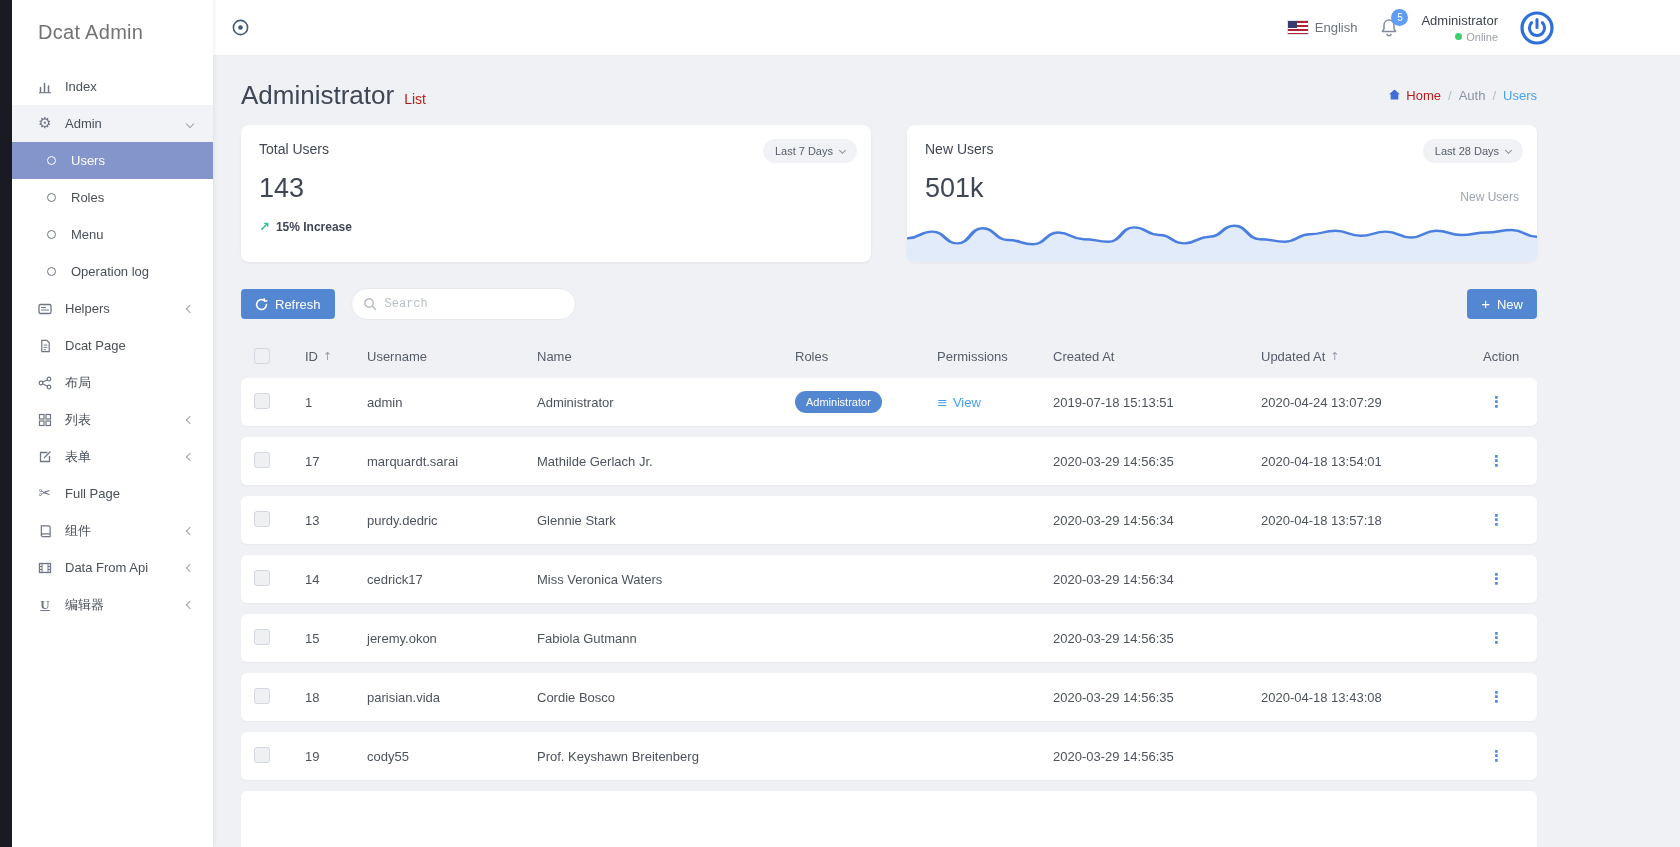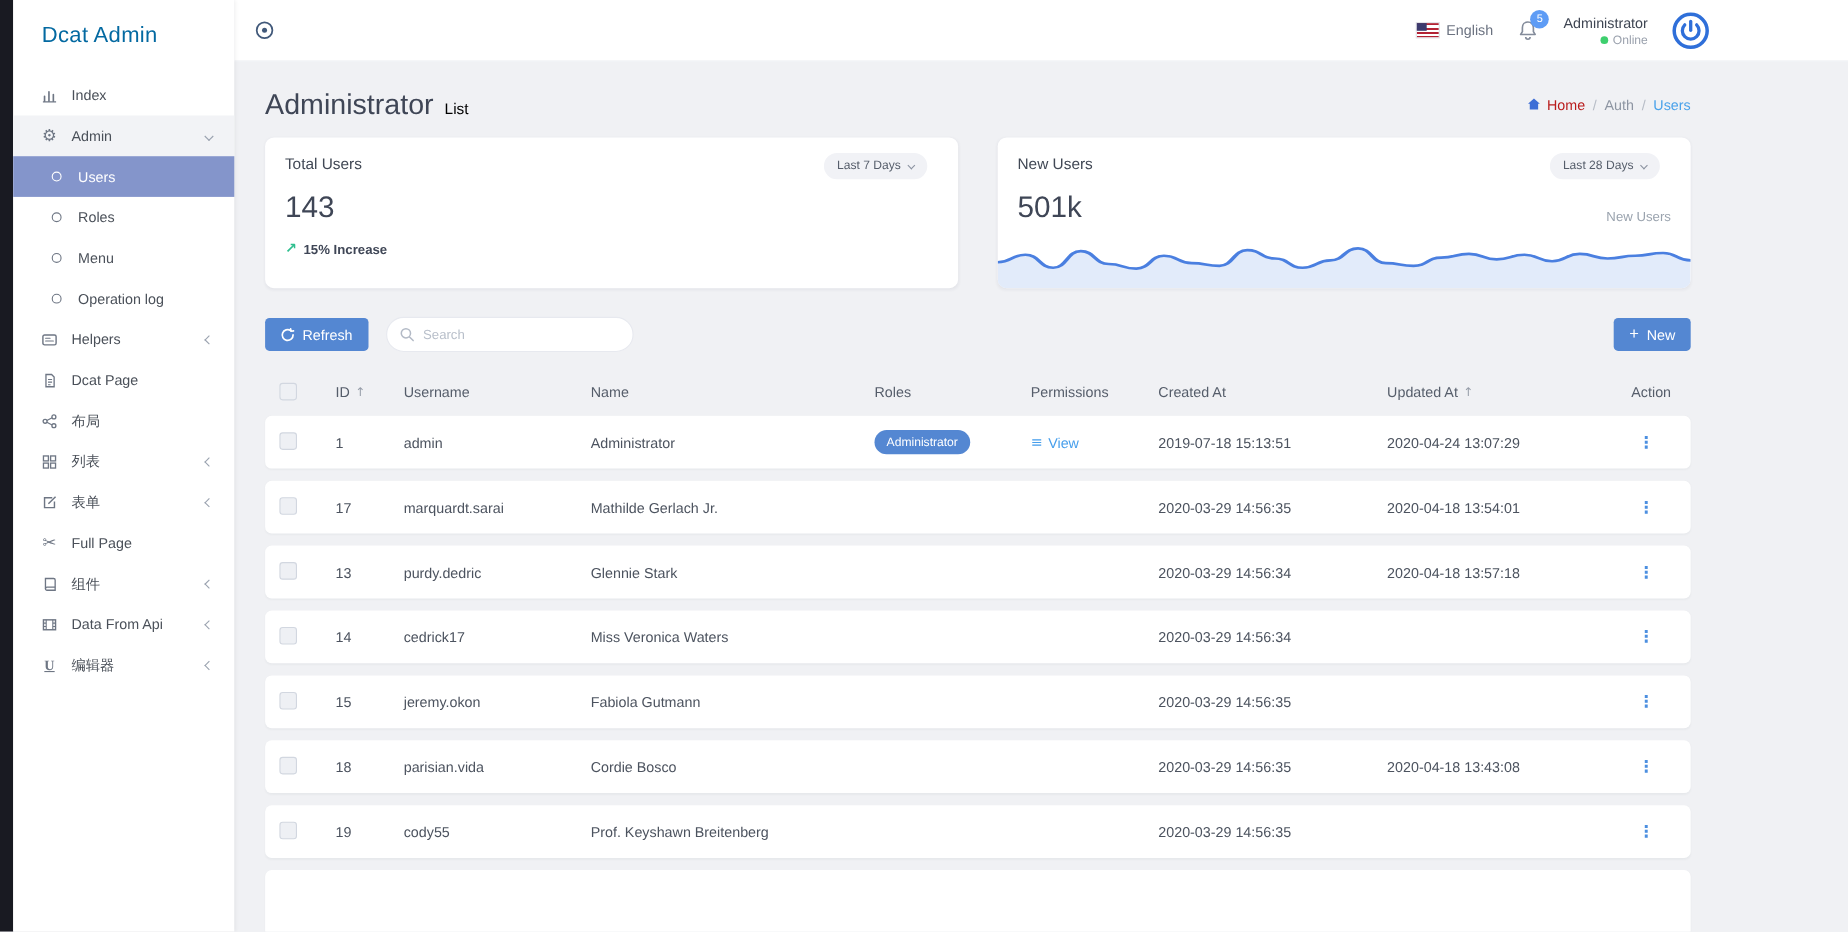--- a/index.html
+++ b/index.html
@@ -1,21 +1,21 @@
 <!DOCTYPE html>
 <html><head>
 <meta charset="utf-8">
 <style>
   *{box-sizing:border-box;margin:0;padding:0}
   html,body{width:1680px;height:847px;overflow:hidden}
   body{font-family:"Liberation Sans","DejaVu Sans",sans-serif;background:#f0f1f4;color:#444b57;font-size:13px}
   .app{display:flex;height:847px}
   .edge{width:12px;background:#191a22;flex:none}
   .sidebar{width:201px;background:#fff;flex:none;box-shadow:1px 0 4px rgba(0,0,0,.07);position:relative;z-index:5}
-  .logo{height:64px;display:flex;align-items:center;padding-left:26px;font-size:20px;color:#0369a1;letter-spacing:.3px;cursor:pointer}
+  .logo{height:64px;display:flex;align-items:center;padding-left:26px;font-size:20px;color:#737373;letter-spacing:.3px;cursor:pointer}
   .menu{padding-top:4px}
   .mitem{height:37px;display:flex;align-items:center;padding-left:24px;color:#4a5059;cursor:pointer;font-size:13px}
   .mitem .mi-icon{width:18px;margin-right:11px;color:#6e7684;display:inline-flex;justify-content:center;align-items:center}
   .mitem .mi-label{flex:1;white-space:nowrap}
   .mitem.child{padding-left:30px}
   .mitem.expanded{background:#f2f3f6}
   .mitem.active{background:#8495cb;color:#fff}
   .mitem.active .mi-icon{color:#fff}
   .chev{width:6px;height:6px;border:solid #9aa2af;border-width:0 1.5px 1.5px 0;display:inline-block;flex:none}
   .mitem .chev{margin-right:20px}
@@ -34,48 +34,48 @@
   .bell{position:relative;display:inline-flex;cursor:pointer}
   .nbadge{position:absolute;top:-8px;right:-9px;min-width:17px;height:17px;border-radius:50%;background:#5e9cf5;color:#fff;font-size:10px;display:flex;align-items:center;justify-content:center;padding:0 2px}
   .userbox{text-align:right;cursor:pointer}
   .uname{font-size:13px;color:#3e4552}
   .ustatus{font-size:11px;color:#9aa1ad;display:flex;align-items:center;justify-content:flex-end;gap:4px;margin-top:3px}
   .odot{width:7px;height:7px;border-radius:50%;background:#3ecf6e;display:inline-block}
   .power{display:inline-flex;cursor:pointer}
   .content{padding:24px 0 0 28px;overflow:hidden}
   .pagehead{width:1296px;display:flex;align-items:center;justify-content:space-between}
   .ptitle{font-size:26px;color:#3f4656}
-  .psub{font-size:14px;color:#000000;margin-left:10px}
+  .psub{font-size:14px;color:#b91c1c;margin-left:10px}
   .breadcrumb{display:flex;align-items:center;gap:7px;font-size:13px}
   .bc-home{display:flex;align-items:flex-start;gap:5px;color:#b91c1c;cursor:pointer}
   .bc-sep{color:#b6bcc6}
   .bc-auth{color:#8d95a2;cursor:pointer}
   .bc-users{color:#4aa2ea;cursor:pointer}
   .cards{width:1296px;display:flex;gap:36px;margin-top:14px}
   .card{flex:1;height:137px;background:#fff;border-radius:8px;box-shadow:0 1px 3px rgba(30,40,60,.06);position:relative;padding:16px 18px;overflow:hidden}
   .card-title{font-size:14px;color:#414855}
-  .range-pill{position:absolute;top:14px;right:28px;background:#f1f2f6;border-radius:14px;font-size:11px;color:#565e6b;padding:6px 12px;display:flex;align-items:center;gap:7px;cursor:pointer}
+  .range-pill{position:absolute;top:14px;right:14px;background:#f1f2f6;border-radius:14px;font-size:11px;color:#565e6b;padding:6px 12px;display:flex;align-items:center;gap:7px;cursor:pointer}
   .range-pill .chev{width:5px;height:5px;border-color:#8a92a0;margin:0 0 2px 0}
   .big-value{font-size:27px;color:#3f4656;margin-top:16px}
   .trend{margin-top:15px;font-size:12px;font-weight:bold;color:#3f4656;display:flex;align-items:center;gap:6px}
   .trend-arrow{color:#2fbf8f;font-family:"DejaVu Sans",sans-serif;font-size:13px;font-weight:bold}
   .nu-row{display:flex;justify-content:space-between;align-items:flex-end;margin-top:16px;position:relative;z-index:2}
   .nu-caption{font-size:12px;color:#9aa3ae}
   .sparkline{position:absolute;left:0;right:0;bottom:0;width:100%;height:56px;display:block}
   .legend{margin-top:14px;display:flex;flex-direction:column;gap:10px}
   .lrow{display:flex;align-items:center;font-size:12px;color:#454c59}
   .ddot{width:9px;height:9px;border-radius:50%;margin-right:8px;background:#3a77d2;flex:none}
   .llabel{width:72px}
   .donut{position:absolute;right:18px;top:42px;width:76px;height:76px;border-radius:50%;display:flex;align-items:center;justify-content:center;background:conic-gradient(#3a77d2 0 61%,#9cc6ee 61% 100%)}
   .donut::after{content:"";width:56px;height:56px;background:#fff;border-radius:50%}
   .tbar{width:1296px;display:flex;align-items:center;margin-top:26px}
   .btn{background:#5487d2;color:#fff;border:none;border-radius:4px;font-size:13px;display:inline-flex;align-items:center;gap:7px;padding:0 14px;height:30px;font-family:inherit;cursor:pointer}
   .btn .plus{font-size:15px;line-height:1;margin-top:-1px}
   .search{margin-left:16px;position:relative}
-  .search input{width:225px;height:32px;border:1px solid #e7e9ef;border-radius:16px;padding:0 12px 0 33px;font-size:12px;color:#555c68;outline:none;font-family:Liberation Sans, sans-serif;background:#fff}
+  .search input{width:225px;height:32px;border:1px solid #e7e9ef;border-radius:16px;padding:0 12px 0 33px;font-size:12px;color:#555c68;outline:none;font-family:Liberation Mono, monospace;background:#fff}
   .search input::placeholder{color:#b8bfca}
   .search .sic{position:absolute;left:12px;top:9px}
   .btn-new{margin-left:auto}
   .table{width:1296px;margin-top:18px}
   .thead,.trow{display:grid;grid-template-columns:64px 62px 170px 258px 142px 116px 208px 214px 1fr;align-items:center}
   .thead{height:36px;color:#555d6a;font-size:13px;margin-bottom:4px}
   .hcell{display:flex;align-items:center;gap:5px}
   .sort{color:#959ca8;font-size:11px;font-family:"DejaVu Sans",sans-serif}
   .trow{background:#fff;border-radius:6px;height:48px;margin-bottom:11px;box-shadow:0 1px 2px rgba(30,40,60,.04);font-size:13px;color:#4c535f}
   .trow.stub{height:61px;margin-bottom:0}

